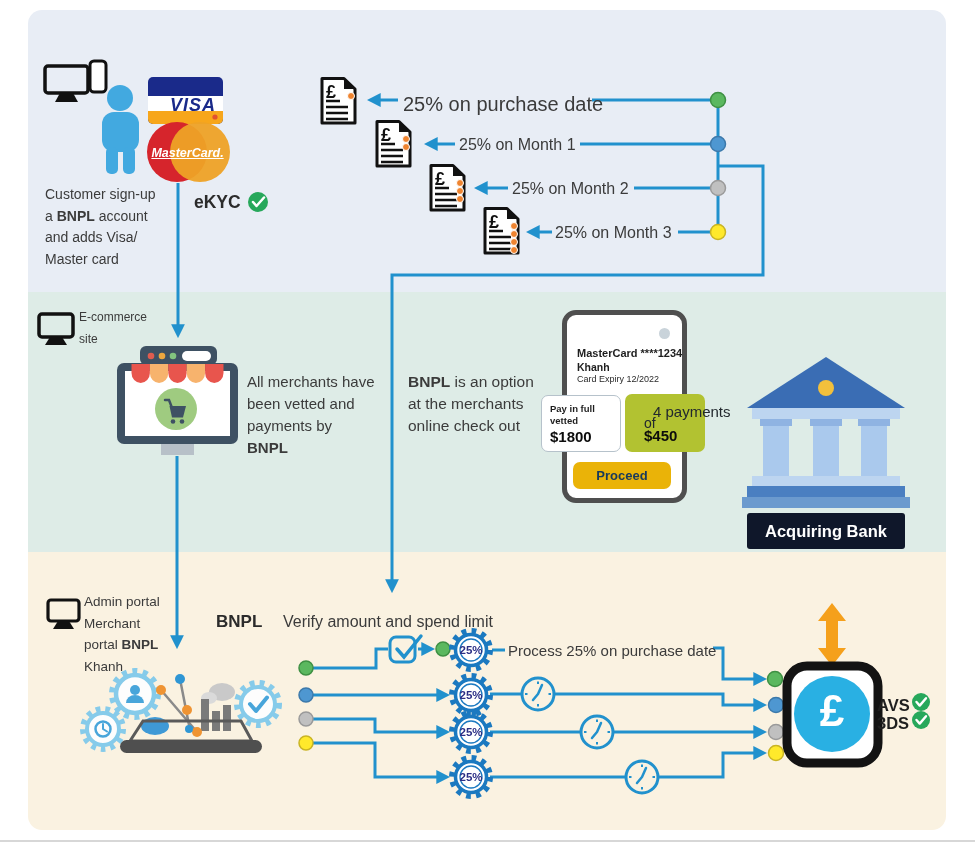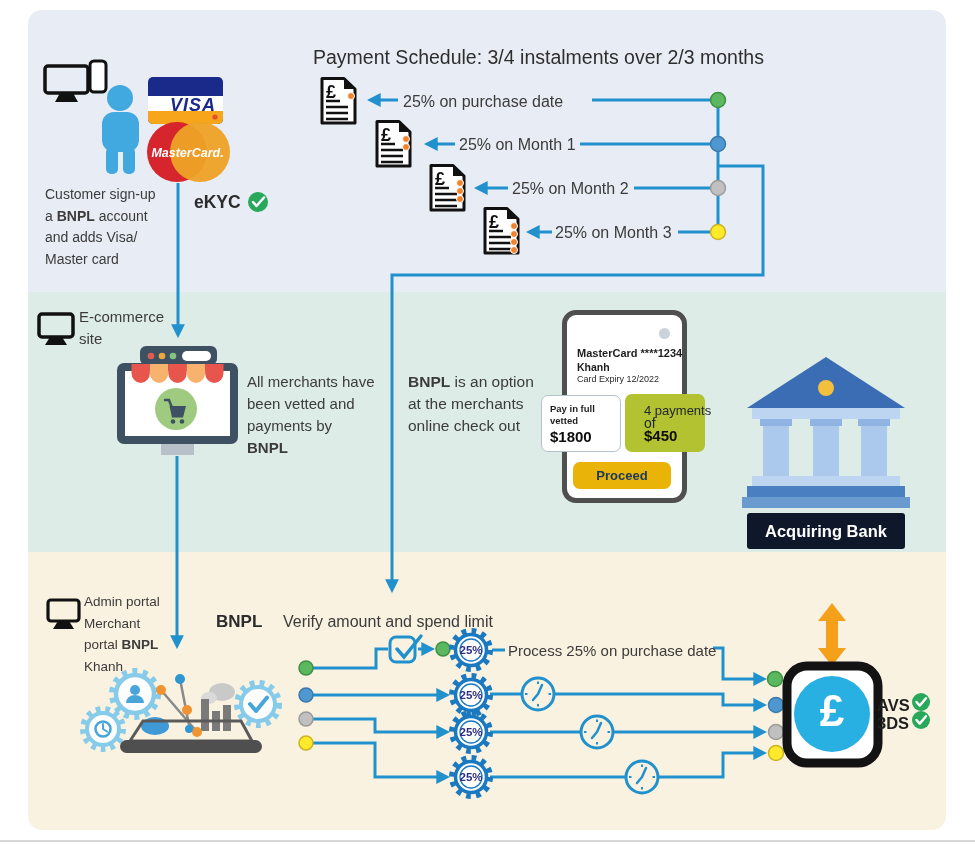--- a/index.html
+++ b/index.html
@@ -261,45 +261,44 @@
     <g>
       <circle cx="921" cy="702" r="9" fill="#27a85b"></circle>
       <path d="M916.5 702 l3.2 3.6 l6.3 -7.4" stroke="#fff" stroke-width="2.4" fill="none" stroke-linecap="round" stroke-linejoin="round"></path>
     </g>
     <g>
       <circle cx="921" cy="720" r="9" fill="#27a85b"></circle>
       <path d="M916.5 720 l3.2 3.6 l6.3 -7.4" stroke="#fff" stroke-width="2.4" fill="none" stroke-linecap="round" stroke-linejoin="round"></path>
     </g>
   </svg>
 
-  <div class="t" style="left:313px;top:44px;font-size:19.5px;font-weight:500;color:#2e2e2e;">Payment Schedule: 3/4 instalments over 2/3 months</div>
 
   <div class="t" style="left:45px;top:184px;font-size:14px;line-height:21.7px;">
     <div>Customer sign-up</div>
     <div><span>a </span><span class="b">BNPL</span><span> account</span></div>
     <div>and adds Visa/</div>
     <div>Master card</div>
   </div>
 
   <div class="t b" style="left:194px;top:191px;font-size:17.5px;color:#2b2b2b;">eKYC</div>
 
   <div class="t b" style="left:148px;top:98px;width:90px;text-align:center;font-size:18px;font-style:italic;color:#1a2a8a;line-height:15px;letter-spacing:1px;">VISA</div>
-  <div class="t b" style="left:148px;top:145px;width:79px;text-align:center;font-size:12.5px;font-style:italic;color:#fff;">MasterCard.</div>
-
-  <div class="t" style="left:403px;top:91px;font-size:16px;">25% on purchase date</div>
+  <div class="t b" style="left:148px;top:145px;width:79px;text-align:center;font-size:12.5px;font-style:italic;color:#fff;text-decoration:underline;">MasterCard.</div>
+
+  <div class="t" style="left:403px;top:91px;font-size:20px;">25% on purchase date</div>
   <div class="t" style="left:459px;top:134px;font-size:16px;">25% on Month 1</div>
   <div class="t" style="left:512px;top:178px;font-size:16px;">25% on Month 2</div>
   <div class="t" style="left:555px;top:222px;font-size:16px;">25% on Month 3</div>
 
   <span class="t b" style="left:326px;top:80px;font-size:18px;color:#111;">£</span>
   <span class="t b" style="left:381px;top:123px;font-size:18px;color:#111;">£</span>
   <span class="t b" style="left:435px;top:167px;font-size:18px;color:#111;">£</span>
   <span class="t b" style="left:489px;top:210px;font-size:18px;color:#111;">£</span>
 
-  <div class="t" style="left:79px;top:306px;font-size:15px;line-height:22px;">
+  <div class="t" style="left:79px;top:306px;font-size:12px;line-height:22px;">
     <div>E-commerce</div>
     <div>site</div>
   </div>
 
   <div class="t" style="left:247px;top:371px;font-size:15px;line-height:22px;">
     <div>All merchants have</div>
     <div>been vetted and</div>
     <div>payments by</div>
     <div class="b">BNPL</div>
   </div>
@@ -316,21 +315,21 @@
   <div class="t b" style="left:577px;top:346px;font-size:11px;color:#1e1e1e;">MasterCard ****1234</div>
   <div class="t b" style="left:577px;top:360px;font-size:10.5px;color:#1e1e1e;">Khanh</div>
   <div class="t" style="left:577px;top:373px;font-size:9px;color:#2a2a2a;">Card Expiry 12/2022</div>
 
   <div class="abs" style="left:541px;top:395px;width:80px;height:57px;background:#fff;border:1.5px solid #b6c2cb;border-radius:7px;">
     <div class="t b" style="left:8px;top:7px;font-size:9.5px;color:#1e1e1e;">Pay in full</div>
     <div class="t b" style="left:8px;top:19px;font-size:9.5px;color:#1e1e1e;">vetted</div>
     <div class="t b" style="left:8px;top:31px;font-size:15px;color:#0c0c0c;">$1800</div>
   </div>
   <div class="abs" style="left:625px;top:394px;width:80px;height:58px;background:#b2c231;border-radius:7px;">
-    <div class="t" style="left:19px;top:8px;font-size:13px;color:#22282e;">4 payments</div>
+    <div class="t" style="left:28px;top:8px;font-size:15px;color:#22282e;">4 payments</div>
     <div class="t" style="left:19px;top:20px;font-size:14px;color:#22282e;">of</div>
     <div class="t b" style="left:19px;top:32px;font-size:15px;color:#0c0c0c;">$450</div>
   </div>
   <div class="abs" style="left:573px;top:462px;width:98px;height:27px;background:#eab308;border-radius:7px;text-align:center;line-height:27px;font-family:'Liberation Sans',sans-serif;font-size:13px;font-weight:700;color:#17395c;">Proceed</div>
 
   <div class="abs" style="left:747px;top:513px;width:158px;height:36px;background:#0f172a;border-radius:3px;text-align:center;line-height:36px;font-family:'Liberation Sans',sans-serif;font-size:16.5px;font-weight:700;color:#fff;">Acquiring Bank</div>
 
   <div class="t" style="left:84px;top:591px;font-size:13.5px;line-height:21.5px;">
     <div>Admin portal</div>
     <div>Merchant</div>

